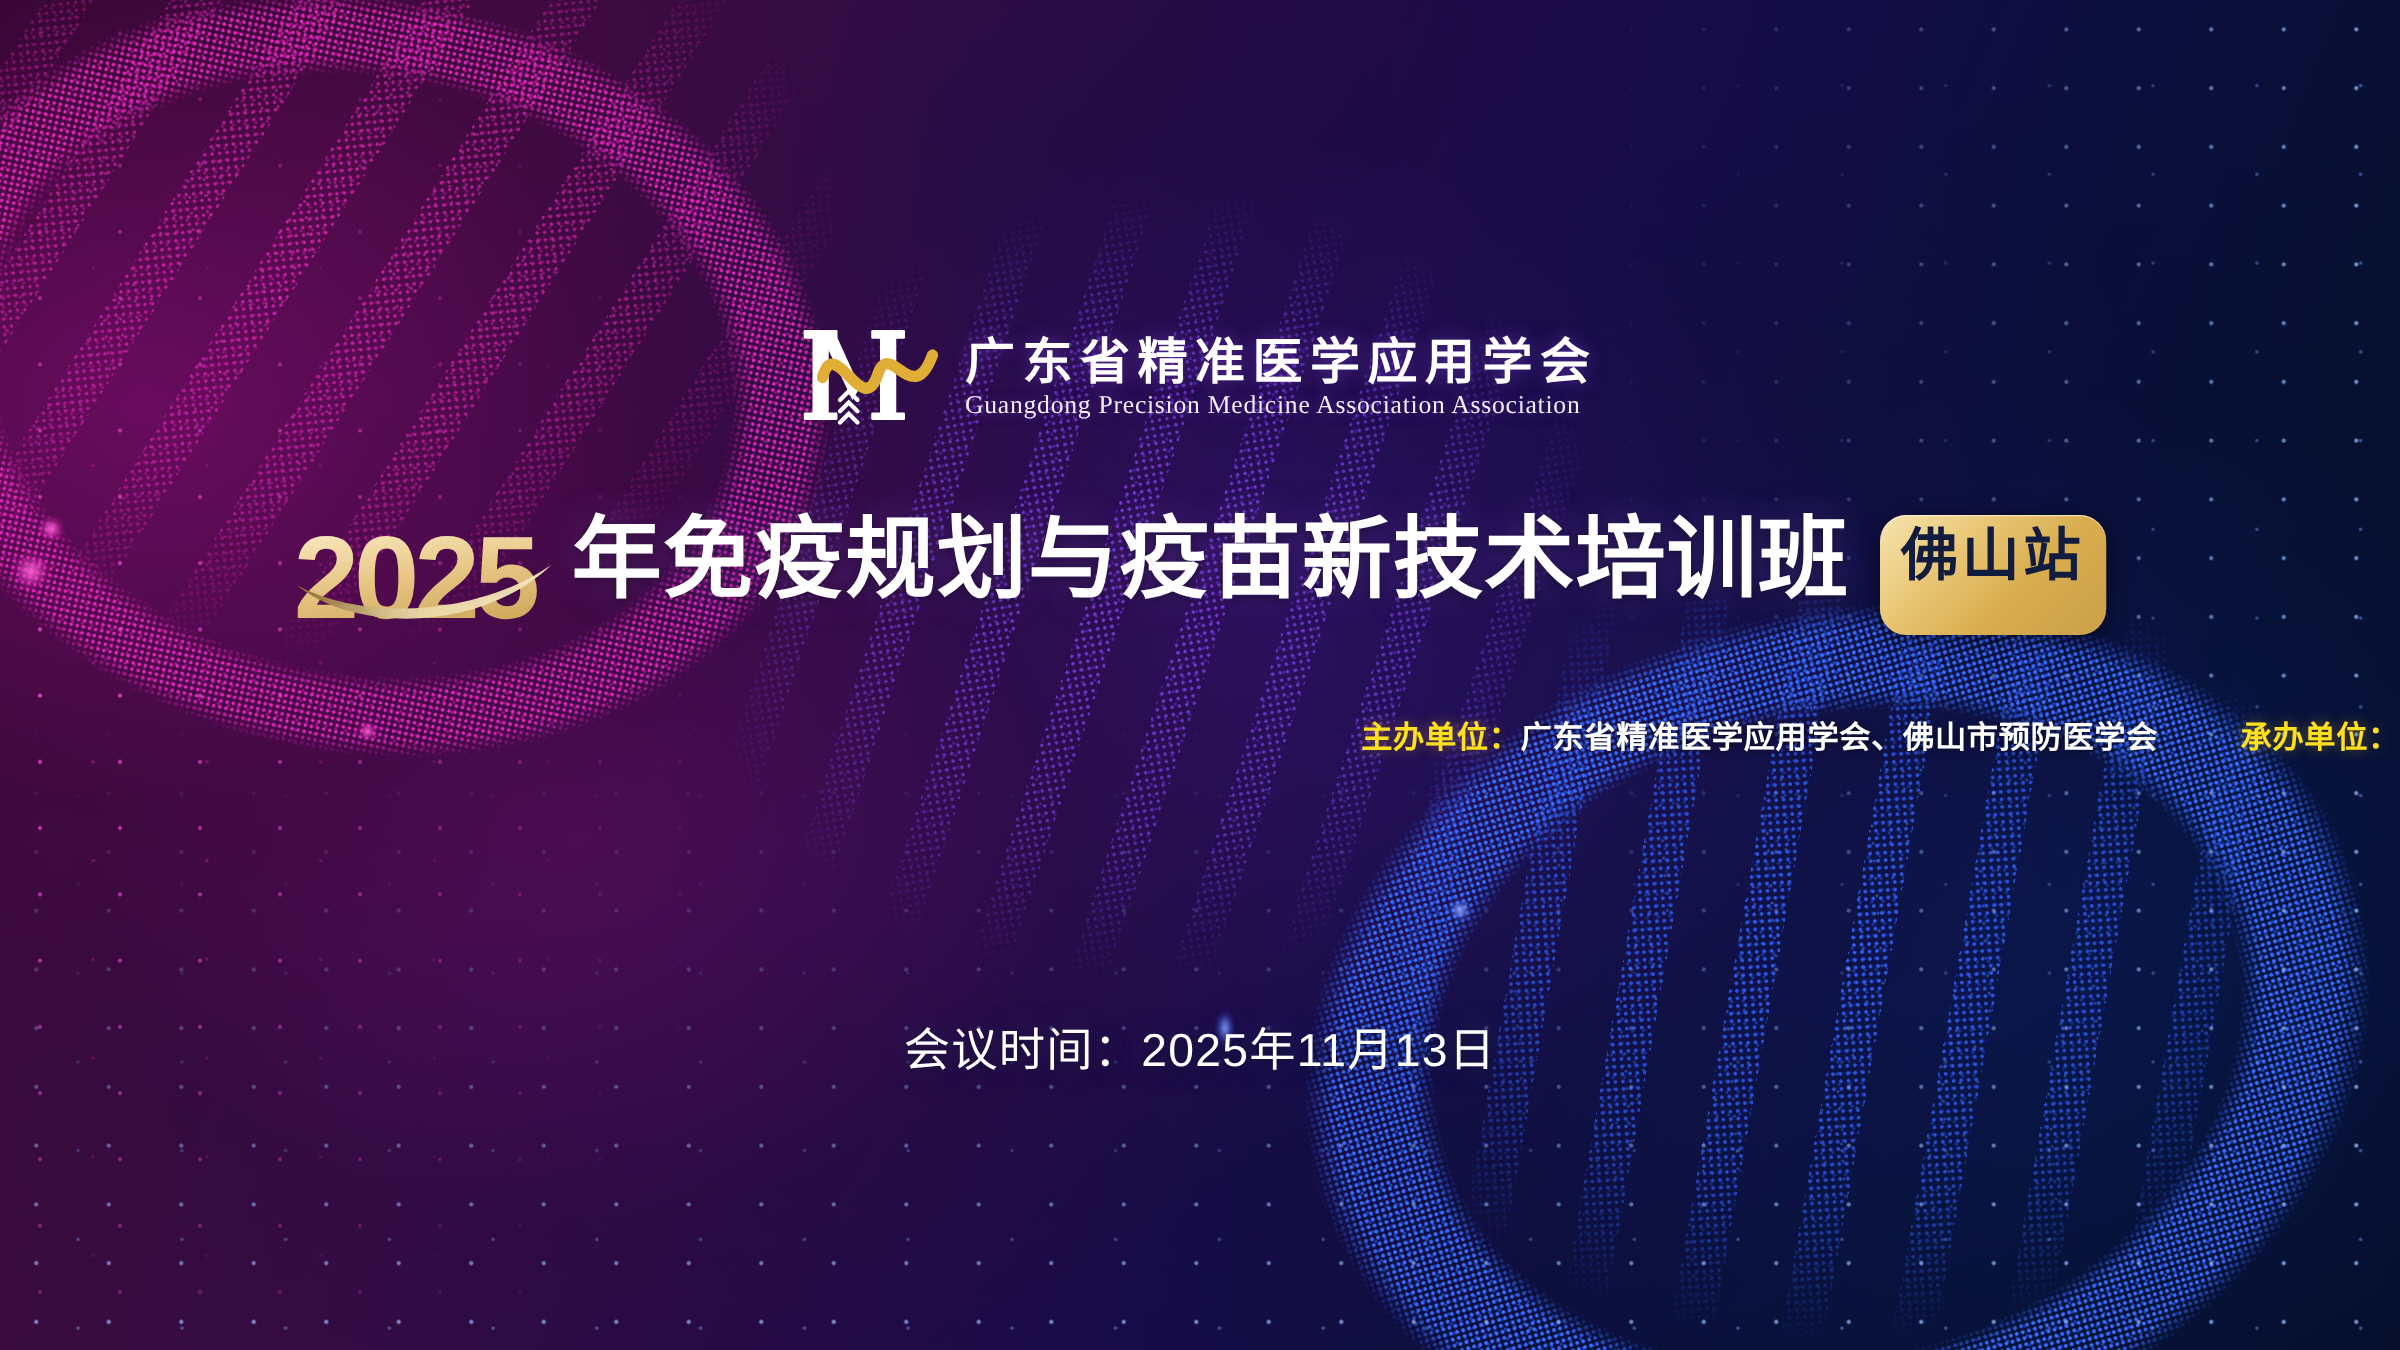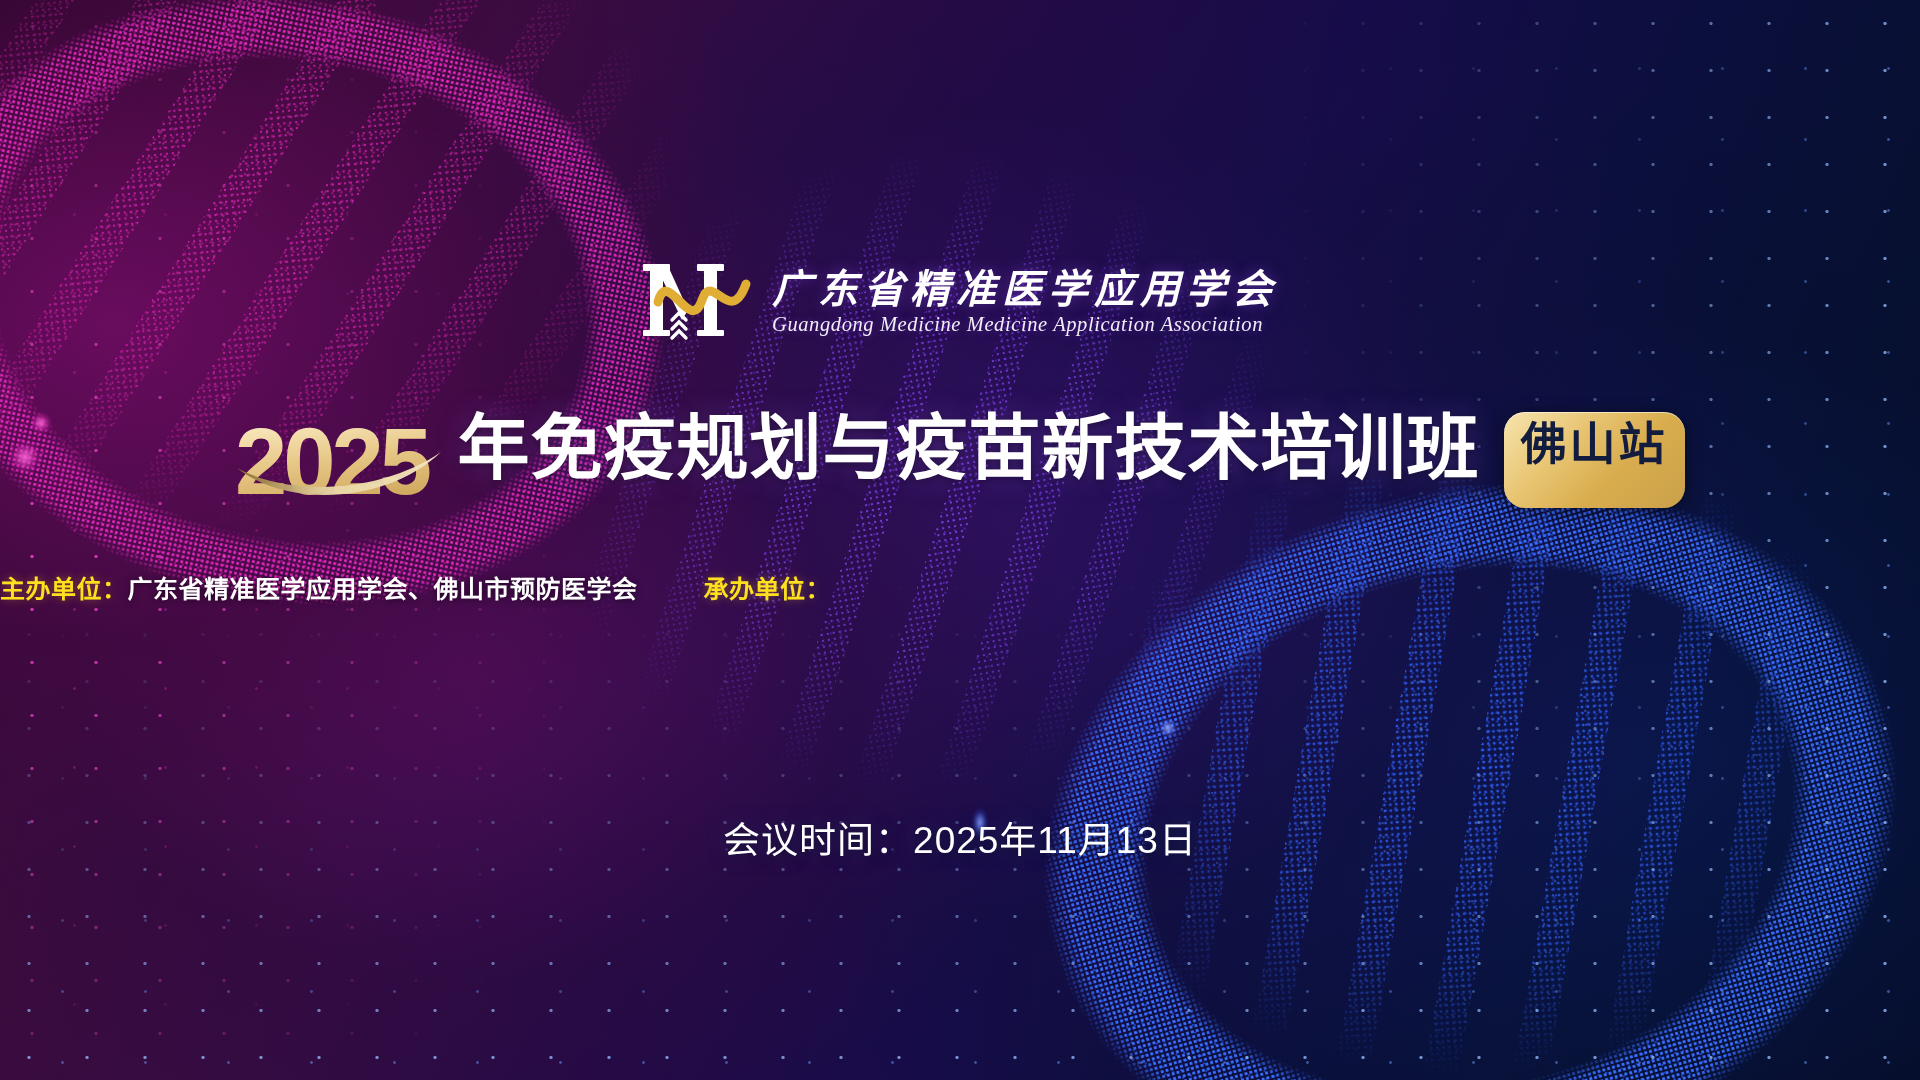--- a/index.html
+++ b/index.html
@@ -125,21 +125,21 @@
 
   
   .content{ position:relative; z-index:10; width:100%; height:100%; }
 
   
   .logo-lockup{
     position:absolute; left:0; right:0; top:258px;
     display:flex; align-items:center; justify-content:center; gap:18px;
   }
   .logo-mark{ width:112px; height:88px; flex:0 0 auto; }
-  .logo-text{ display:flex; flex-direction:column; gap:2px;font-style:italic; }
+  .logo-text{ display:flex; flex-direction:column; gap:2px; }
   .logo-cn{
     font-family:"Liberation Serif","DejaVu Serif",serif;
     font-size:40px; font-weight:700; color:#ffffff;
     letter-spacing:6px; line-height:1.08; white-space:nowrap;
     text-shadow:0 0 14px rgba(120,60,200,0.55);
   }
   .logo-en{
     font-family:"Liberation Serif","DejaVu Serif",serif;
     font-size:20.5px; color:#f2eefa; letter-spacing:0.6px;
     white-space:nowrap; line-height:1.1;
@@ -165,21 +165,21 @@
     border-radius:21px;
     background:linear-gradient(135deg,#f7e4ae 0%,#e8c573 34%,#d9ad4e 62%,#caa04a 100%);
     box-shadow:0 3px 16px rgba(0,0,0,0.5), inset 0 1px 0 rgba(255,255,255,0.55);
     font-size:46px; font-weight:700; color:#111c3e;
     letter-spacing:3px; line-height:1.1; white-space:nowrap;
   }
 
   
   .org-row{
     position:absolute; left:0; right:0; top:546px;
-    display:flex; align-items:baseline; justify-content:flex-start;
+    display:flex; align-items:baseline; justify-content:flex-end;
     white-space:nowrap;
   }
   .org-block{ display:inline-flex; align-items:baseline; }
   .org-gap{ display:inline-block; width:66px; }
   .org-label{
     font-size:25px; font-weight:700; color:#ffe01f;
     letter-spacing:0.5px;
     text-shadow:0 0 10px rgba(255,200,30,0.35);
   }
   .org-value{
@@ -240,21 +240,21 @@
 
           <g fill="none" stroke="#ffffff" stroke-width="3.4" stroke-linecap="round">
             <path d="M30 62 L37 55 L44 62"></path>
             <path d="M30 71 L37 64 L44 71"></path>
             <path d="M30 80 L37 73 L44 80"></path>
           </g>
         </svg>
       </span>
       <span class="logo-text">
         <span class="logo-cn">广东省精准医学应用学会</span>
-        <span class="logo-en">Guangdong Medicine Medicine Application Association</span>
+        <span class="logo-en">Guangdong Precision Medicine Association Association</span>
       </span>
     </div>
 
     <div class="title-row">
       <span class="year-wrap">
         <svg viewBox="0 0 214 96" width="214" height="96" aria-hidden="true">
           <defs>
             <linearGradient id="goldGrad" x1="0" y1="0" x2="0.25" y2="1">
               <stop offset="0%" stop-color="#fdf3d8"></stop>
               <stop offset="30%" stop-color="#f3ddab"></stop>

